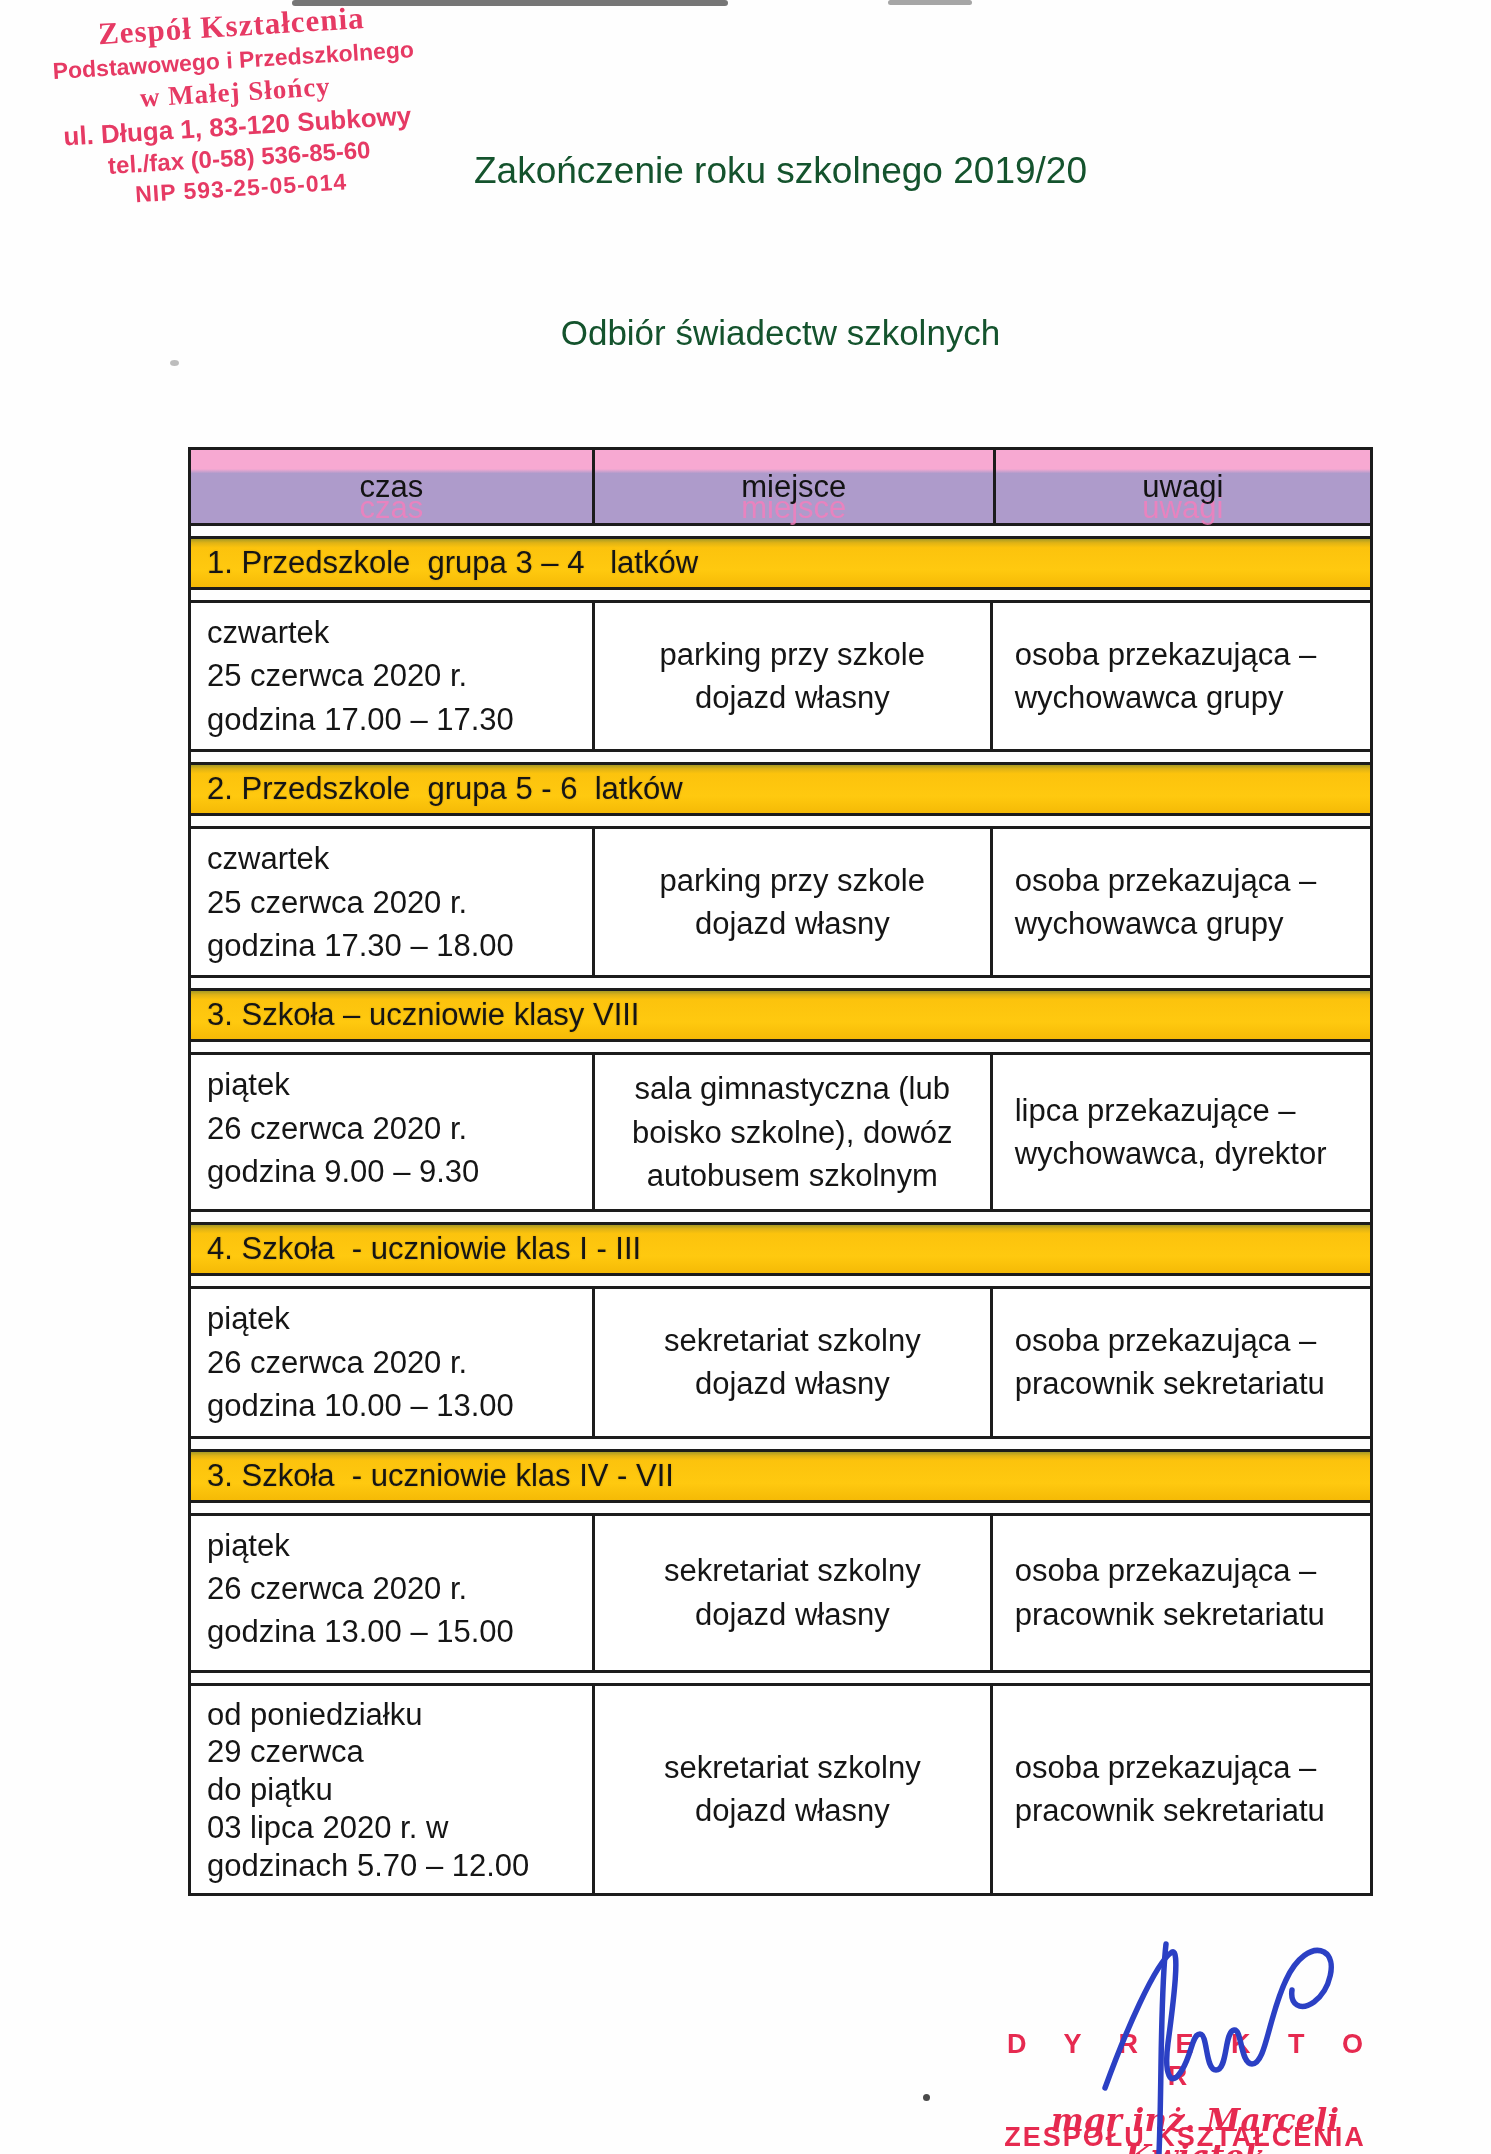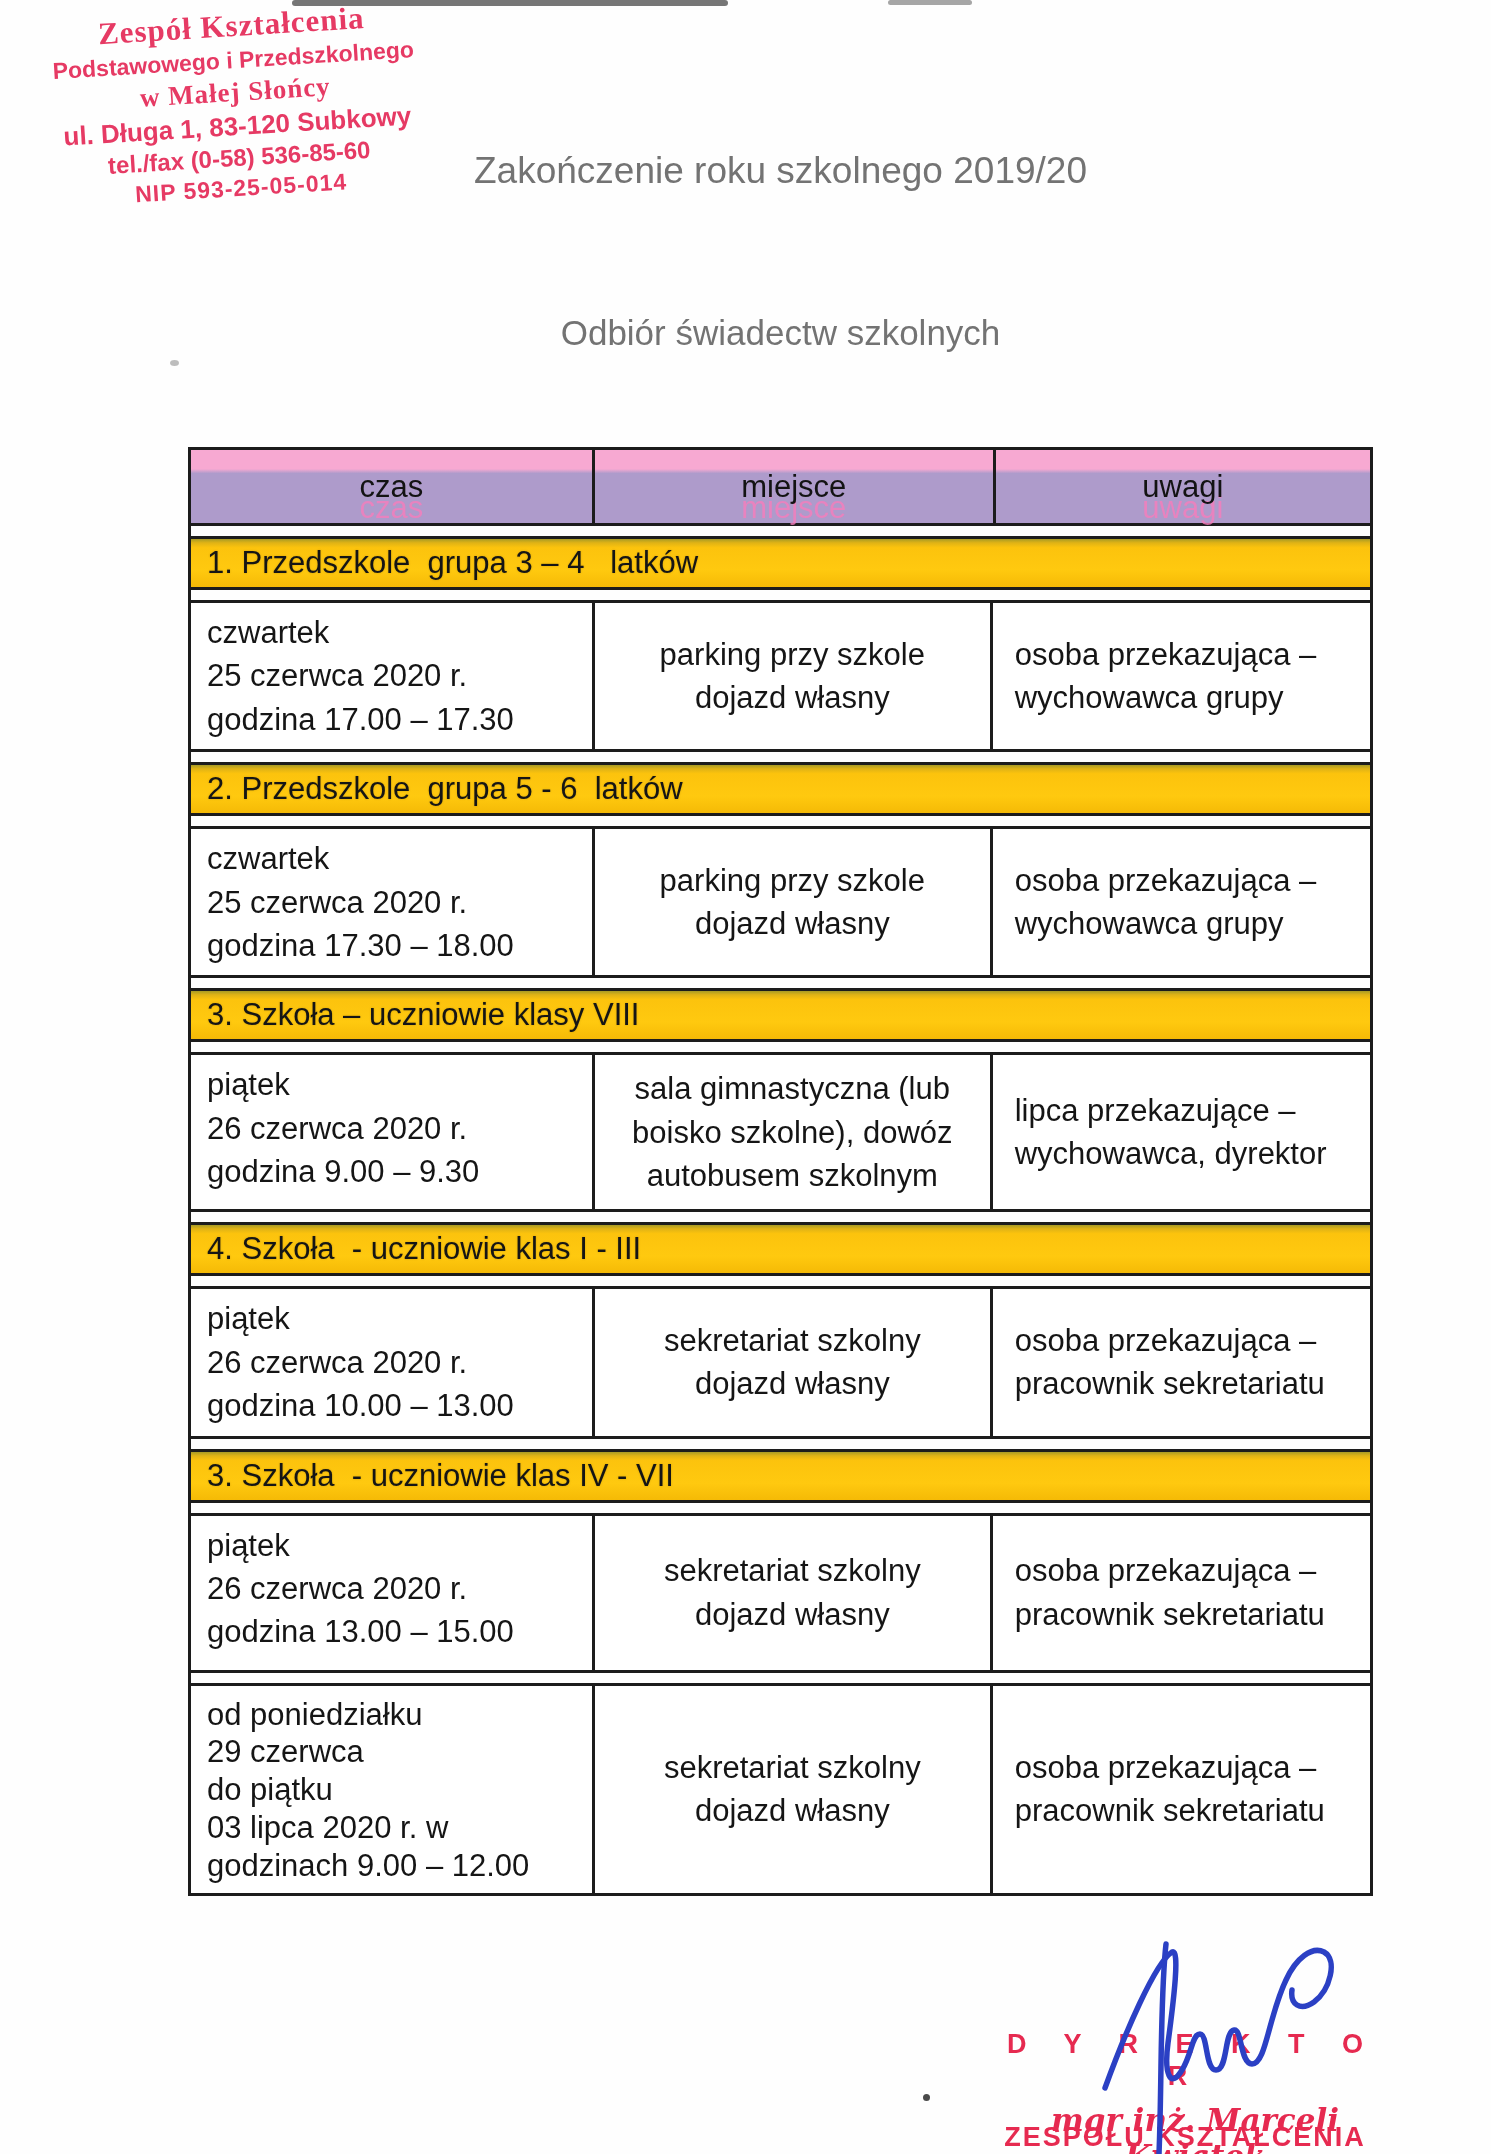--- a/index.html
+++ b/index.html
@@ -22,21 +22,21 @@
   }
   .st-serif{font-family:"Liberation Serif",serif;}
   .st0{font-size:31px;letter-spacing:1px;}
   .st1{font-size:23px;}
   .st2{font-size:27px;letter-spacing:1px;}
   .st3{font-size:26px;}
   .st4{font-size:24px;}
   .st5{font-size:23px;letter-spacing:1px;}
 
   
-  .heading{position:absolute;left:188px;width:1185px;text-align:center;color:#737373;}
+  .heading{position:absolute;left:188px;width:1185px;text-align:center;color:#14532d;}
   .title{top:150px;font-size:37px;}
   .subtitle{top:201px;font-size:31px;}
   .subject{top:313px;font-size:35px;}
 
   
   .doc-table{
     position:absolute;left:188px;top:447px;width:1185px;box-sizing:border-box;
     border-left:3px solid #1c1c1c;border-right:3px solid #1c1c1c;
   }
   .block{
@@ -171,21 +171,21 @@
 dojazd własny</div>
       <div class="cell uwagi">osoba przekazująca –
 pracownik sekretariatu</div>
     </div>
 
     <div class="trow block tallest">
       <div class="cell czas">od poniedziałku
 29 czerwca
 do piątku
 03 lipca 2020 r. w
-godzinach 9.00 – 12.00</div>
+godzinach 5.70 – 12.00</div>
       <div class="cell miejsce">sekretariat szkolny
 dojazd własny</div>
       <div class="cell uwagi">osoba przekazująca –
 pracownik sekretariatu</div>
     </div>
 
   </div>
 
   <div class="stamp-bottom">
     <div class="sb1">D Y R E K T O R</div>

